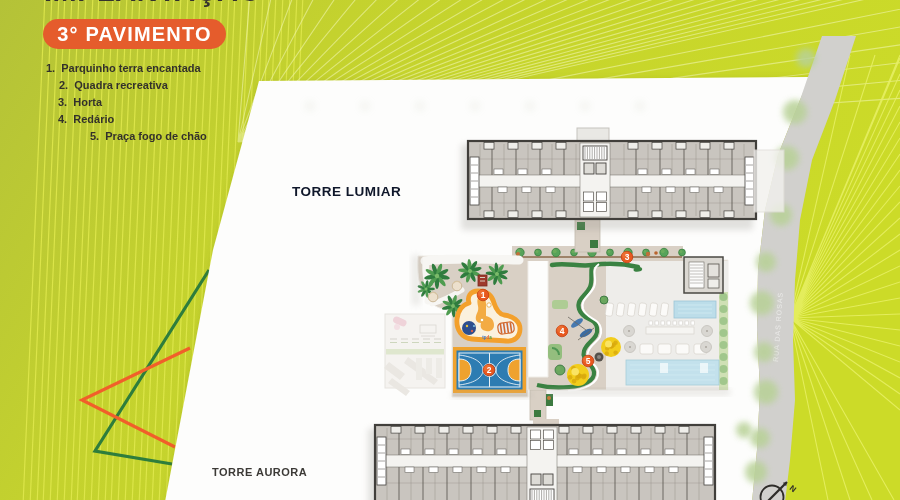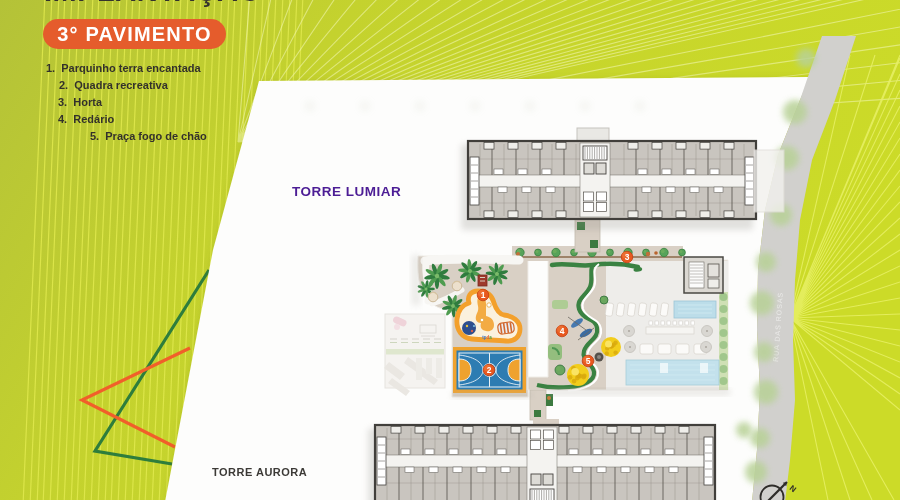--- a/index.html
+++ b/index.html
@@ -520,16 +520,16 @@
 <div class="abs" style="left:43px;top:19px;width:183px;height:30px;background:#e55c2c;border-radius:15px;color:#fff;font-size:20px;font-weight:bold;letter-spacing:1.2px;display:flex;align-items:center;justify-content:center;">3° PAVIMENTO</div>
 
 <div class="abs" style="left:0;top:0;color:#33312b;font-size:11px;font-weight:bold;">
 <div class="abs" style="left:46px;top:62px;white-space:nowrap;">1.&nbsp;&nbsp;Parquinho terra encantada</div>
 <div class="abs" style="left:59px;top:79px;white-space:nowrap;">2.&nbsp;&nbsp;Quadra recreativa</div>
 <div class="abs" style="left:58px;top:96px;white-space:nowrap;">3.&nbsp;&nbsp;Horta</div>
 <div class="abs" style="left:58px;top:113px;white-space:nowrap;text-align:center;">4.&nbsp;&nbsp;Redário</div>
 <div class="abs" style="left:58px;top:130px;white-space:nowrap;margin-left:32px;">5.&nbsp;&nbsp;Praça fogo de chão</div>
 </div>
 
-<div class="abs" style="left:292px;top:184px;font-size:13.5px;font-weight:bold;color:#4c1d95;letter-spacing:0.5px;">TORRE LUMIAR</div>
+<div class="abs" style="left:292px;top:184px;font-size:13.5px;font-weight:bold;color:#0f172a;letter-spacing:0.5px;">TORRE LUMIAR</div>
 
 <div class="abs" style="left:212px;top:466px;font-size:11px;font-weight:bold;color:#3c3a36;letter-spacing:0.5px;">TORRE AURORA</div>
 </div>
 
 </body></html>

